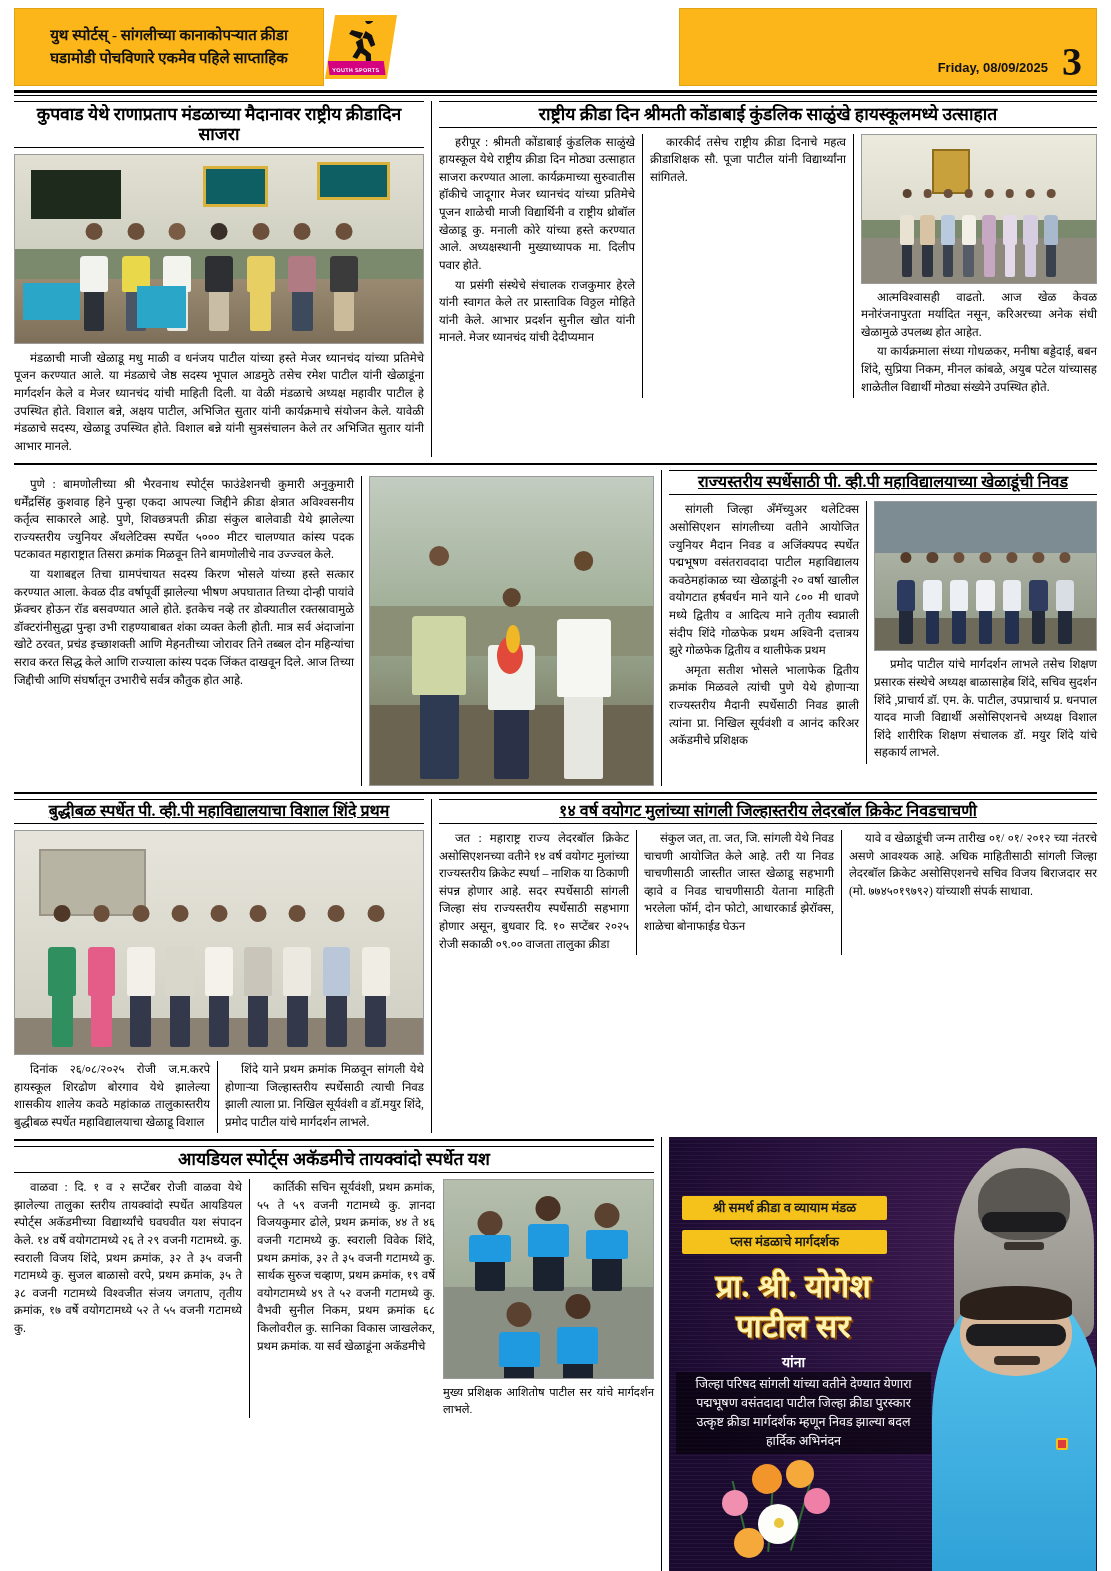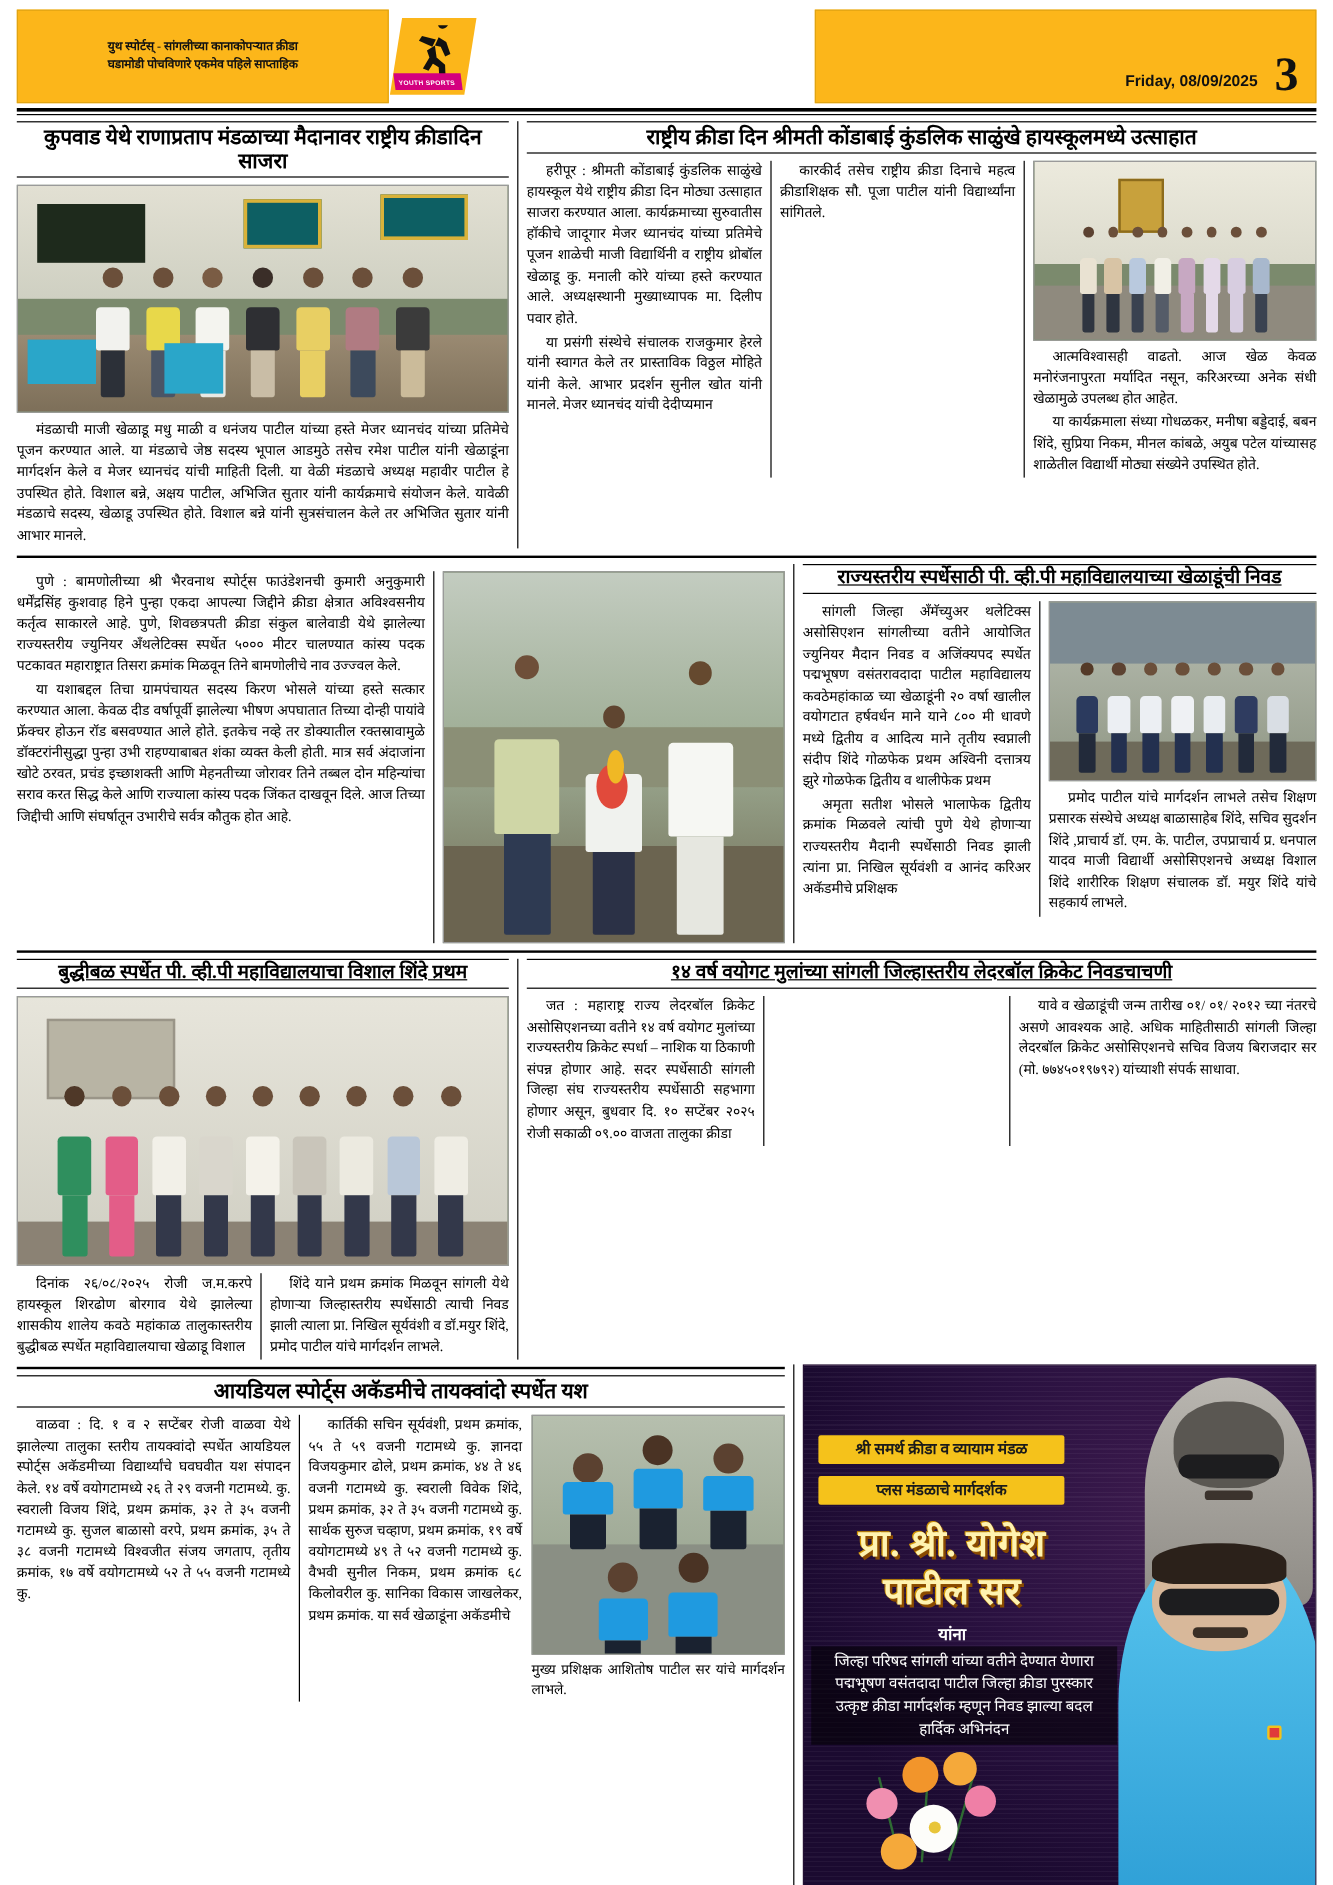--- a/index.html
+++ b/index.html
@@ -24,21 +24,21 @@
   }
   .mh-tagline {
     background: #fcb61a;
     width: 310px;
     display: flex; flex-direction: column;
     justify-content: center; align-items: center;
     padding: 4px 6px;
     border: 1px solid #e0a413;
   }
   .mh-tagline span {
-    font-size: 10px; font-weight: bold;
+    font-size: 15px; font-weight: bold;
     line-height: 1.55; text-align: center;
     font-family: "Liberation Serif", serif;
     color: #111;
   }
   .mh-logo {
     flex: 0 0 auto; width: 355px;
     display: flex; align-items: center;
     justify-content: flex-start;
     position: relative; padding-left: 6px;
   }
@@ -530,20 +530,21 @@
       <div class="hl hl-md">१४ वर्ष वयोगट मुलांच्या सांगली जिल्हास्तरीय लेदरबॉल क्रिकेट निवडचाचणी</div>
       <div class="row" style="margin-top:6px;">
         <div style="width:190px;">
           <div class="body">
             <p>जत : महाराष्ट्र राज्य लेदरबॉल क्रिकेट असोसिएशनच्या वतीने १४ वर्ष वयोगट मुलांच्या राज्यस्तरीय क्रिकेट स्पर्धा – नाशिक या ठिकाणी संपन्न होणार आहे. सदर स्पर्धेसाठी सांगली जिल्हा संघ राज्यस्तरीय स्पर्धेसाठी सहभागा होणार असून, बुधवार दि. १० सप्टेंबर २०२५ रोजी सकाळी ०९.०० वाजता तालुका क्रीडा</p>
           </div>
         </div>
         <div class="vrule"></div>
         <div style="width:190px;">
           <div class="body">
+            <p>संकुल जत, ता. जत, जि. सांगली येथे निवड चाचणी आयोजित केले आहे. तरी या निवड चाचणीसाठी जास्तीत जास्त खेळाडू सहभागी व्हावे व निवड चाचणीसाठी येताना माहिती भरलेला फॉर्म, दोन फोटो, आधारकार्ड झेरॉक्स, शाळेचा बोनाफाईड घेऊन</p>
           </div>
         </div>
         <div class="vrule"></div>
         <div style="flex:1;">
           <div class="body">
             <p>यावे व खेळाडूंची जन्म तारीख ०१/ ०१/ २०१२ च्या नंतरचे असणे आवश्यक आहे. अधिक माहितीसाठी सांगली जिल्हा लेदरबॉल क्रिकेट असोसिएशनचे सचिव विजय बिराजदार सर (मो. ७७४५०१९७९२) यांच्याशी संपर्क साधावा.</p>
           </div>
         </div>
       </div>
     </div>

